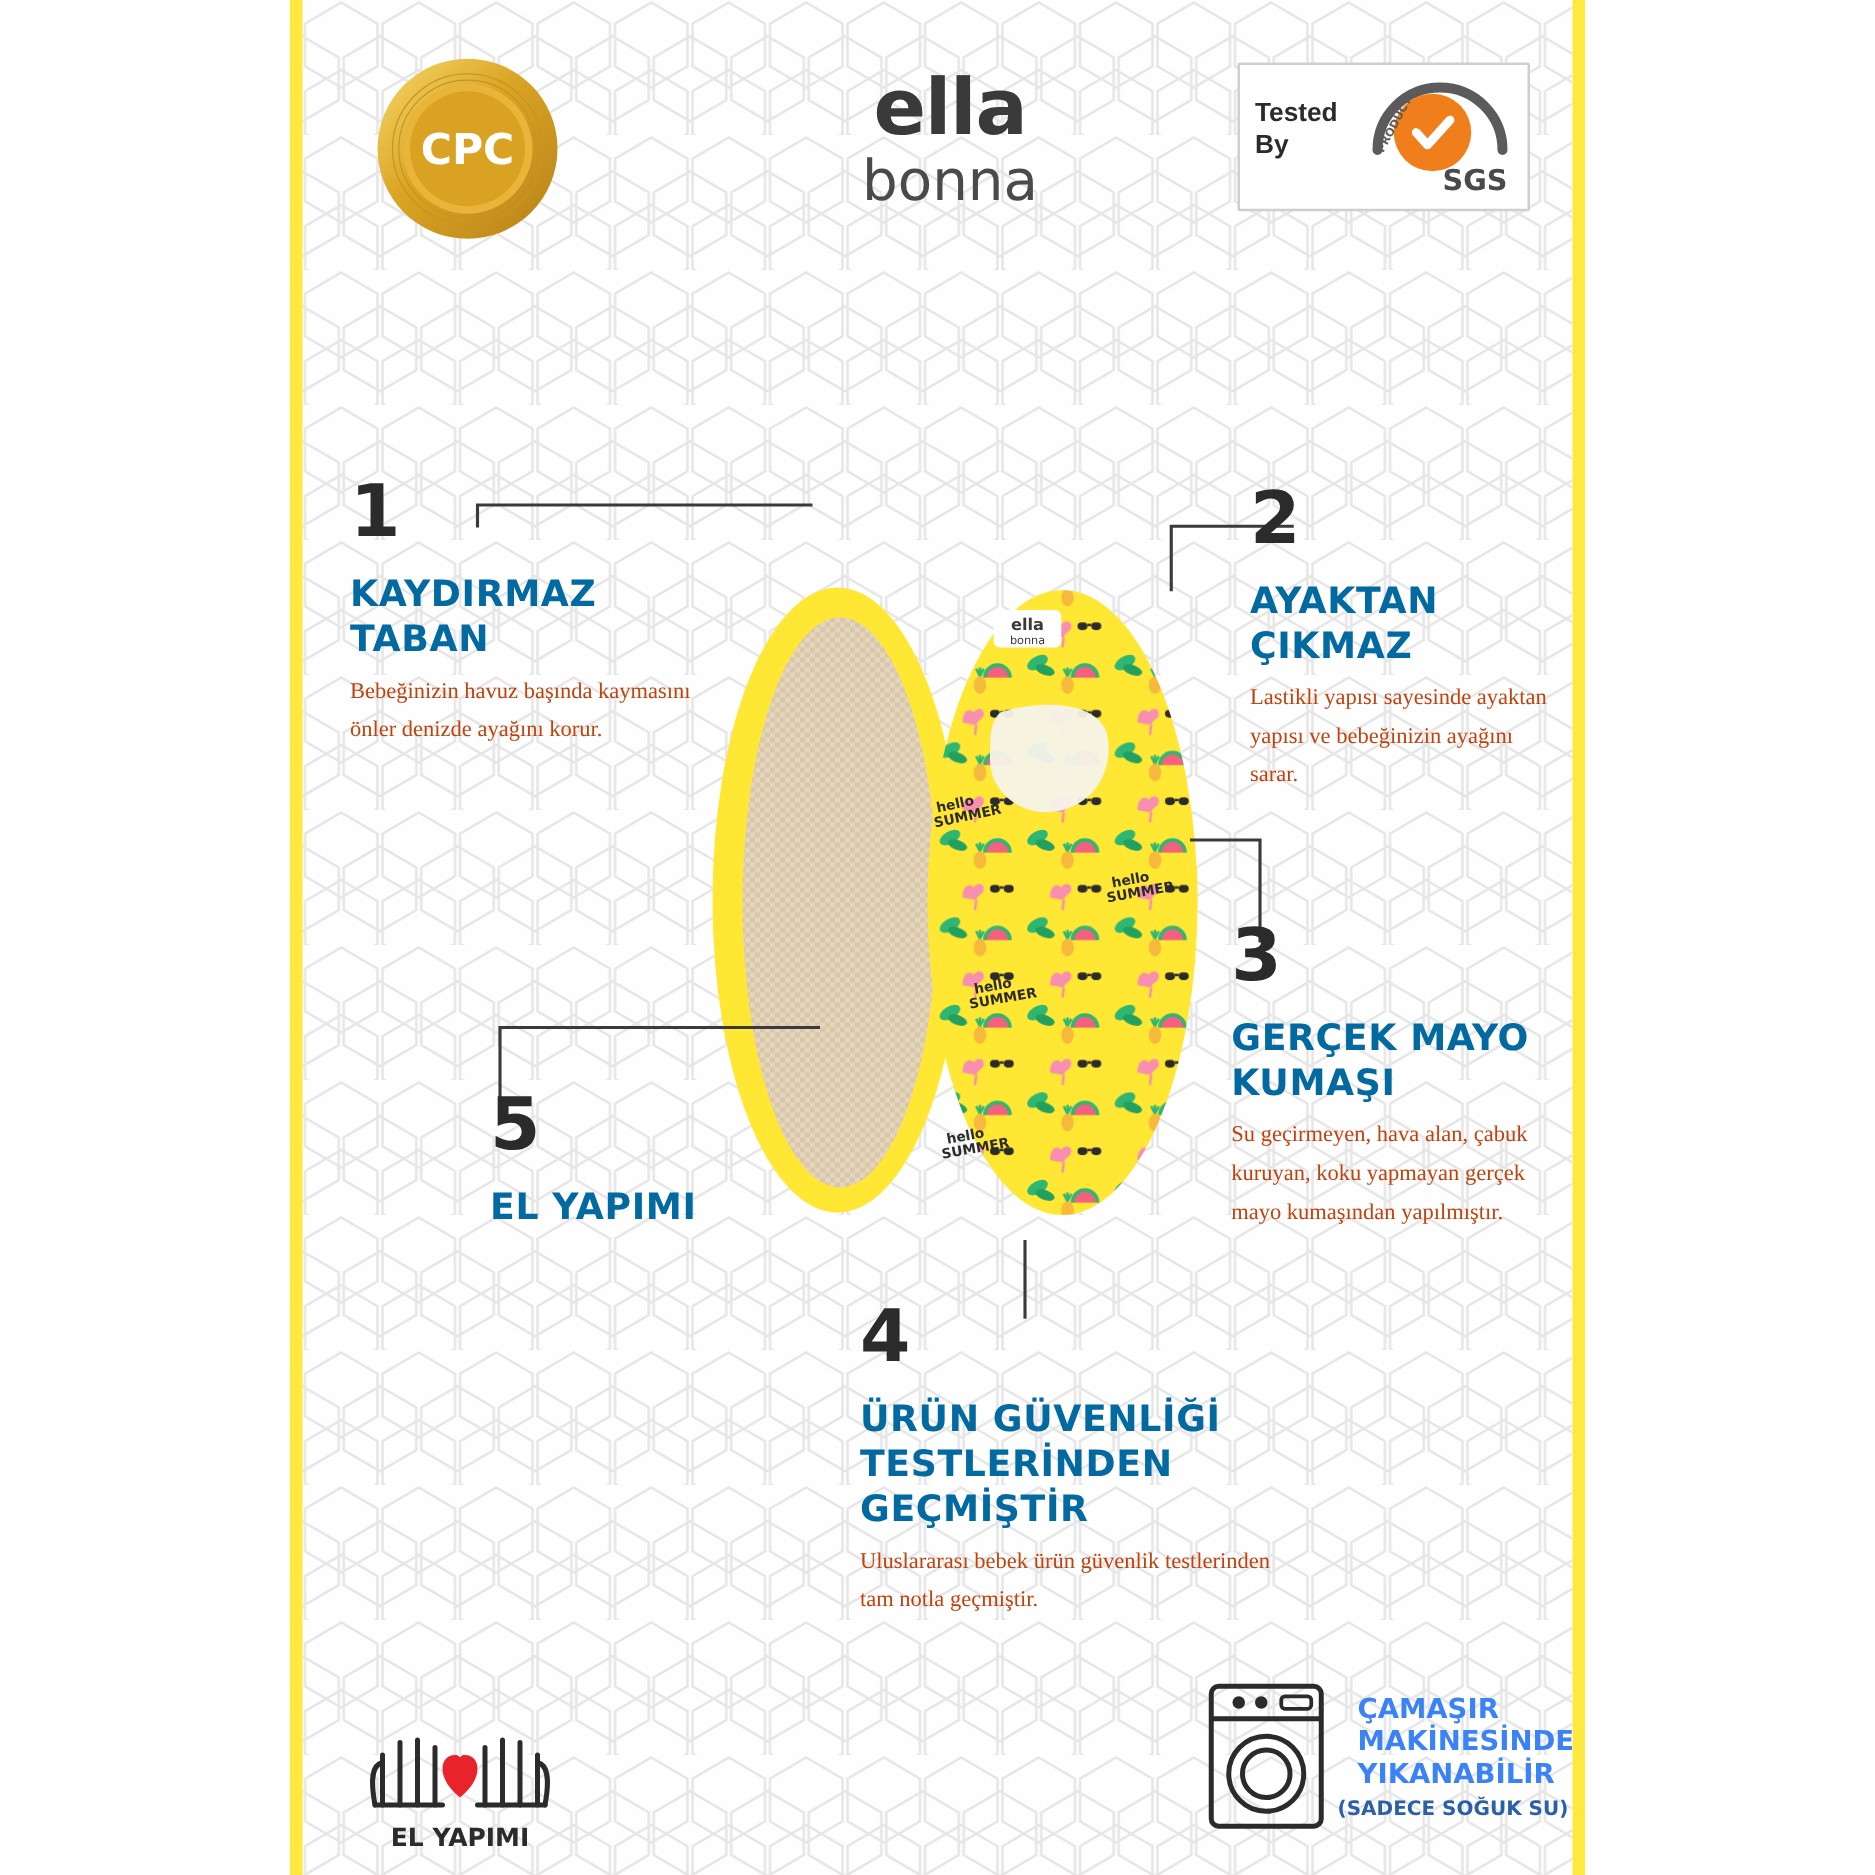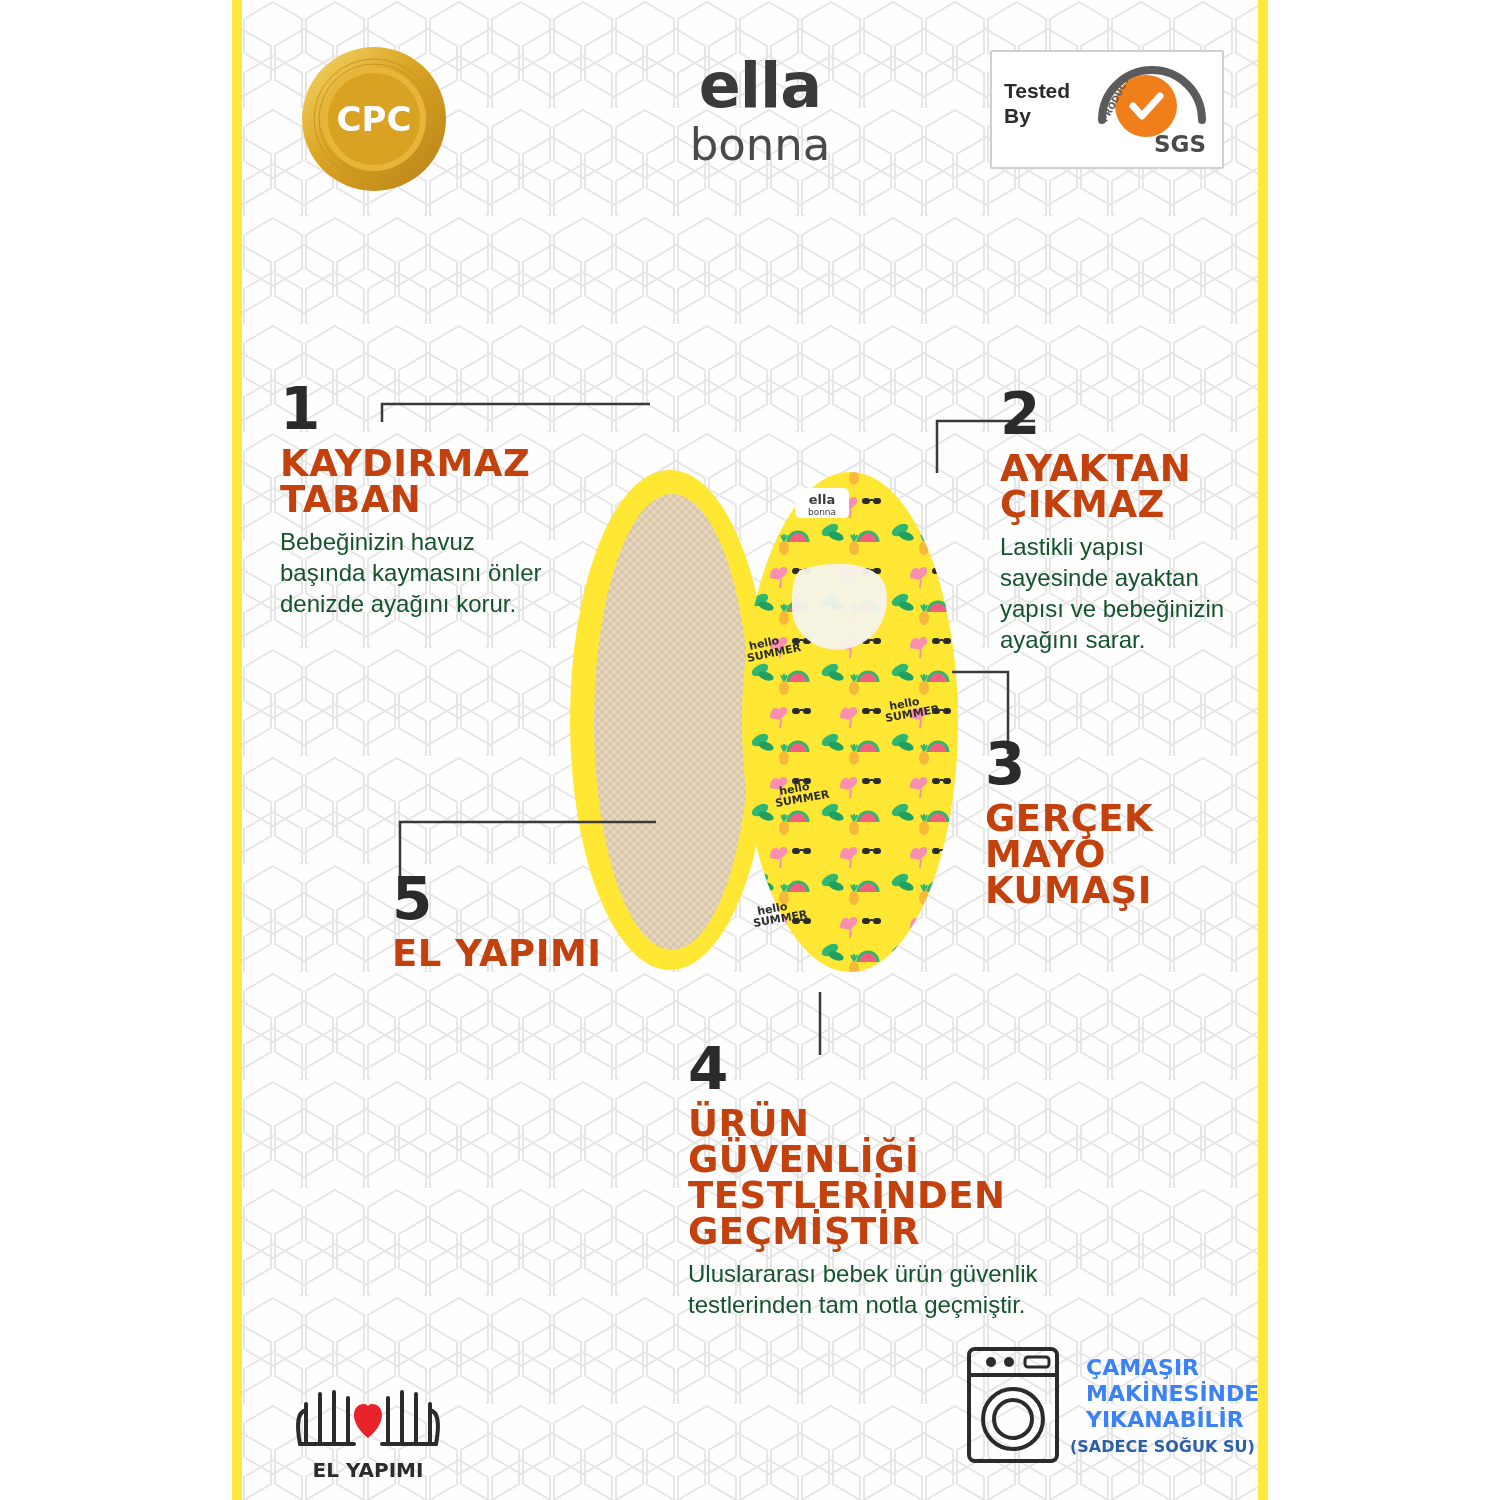--- a/index.html
+++ b/index.html
@@ -63,27 +63,27 @@
   }
 
   
   .feat{position:absolute;}
   .num{
     font-family:"DejaVu Sans", sans-serif;
     font-size:58px;font-weight:bold;color:#2b2b2b;line-height:58px;
   }
   .ftitle{
     font-family:"DejaVu Sans", sans-serif;
-    font-size:37px;font-weight:bold;color:#c2410c;line-height:36px;
+    font-size:29px;font-weight:bold;color:#0369a1;line-height:36px;
     letter-spacing:0.5px;
-    margin-top:8px;
+    margin-top:19px;
   }
   .fbody{
-    font-family:Liberation Sans, sans-serif;
-    font-size:24px;color:#14532d;line-height:31px;margin-top:8px;
+    font-family:Liberation Serif, serif;
+    font-size:18px;color:#c2410c;line-height:31px;margin-top:8px;
   }
 
   .f1{left:280px;top:380px;width:280px;}
   .f2{left:1000px;top:385px;width:250px;}
   .f3{left:985px;top:735px;width:250px;}
   .f4{left:688px;top:1040px;width:350px;}
   .f5{left:392px;top:870px;width:320px;}
 
   .leader{position:absolute;}
   .leader svg{display:block;overflow:visible;}
@@ -278,20 +278,21 @@
 
   <div class="feat f2">
     <div class="num">2</div>
     <div class="ftitle">AYAKTAN ÇIKMAZ</div>
     <div class="fbody">Lastikli yapısı sayesinde ayaktan yapısı ve bebeğinizin ayağını sarar.</div>
   </div>
 
   <div class="feat f3">
     <div class="num">3</div>
     <div class="ftitle">GERÇEK MAYO KUMAŞI</div>
+    <div class="fbody">Su geçirmeyen, hava alan, çabuk kuruyan, koku yapmayan gerçek mayo kumaşından yapılmıştır.</div>
   </div>
 
   <div class="feat f4">
     <div class="num">4</div>
     <div class="ftitle">ÜRÜN GÜVENLİĞİ TESTLERİNDEN GEÇMİŞTİR</div>
     <div class="fbody">Uluslararası bebek ürün güvenlik testlerinden tam notla geçmiştir.</div>
   </div>
 
   <div class="feat f5">
     <div class="num">5</div>

